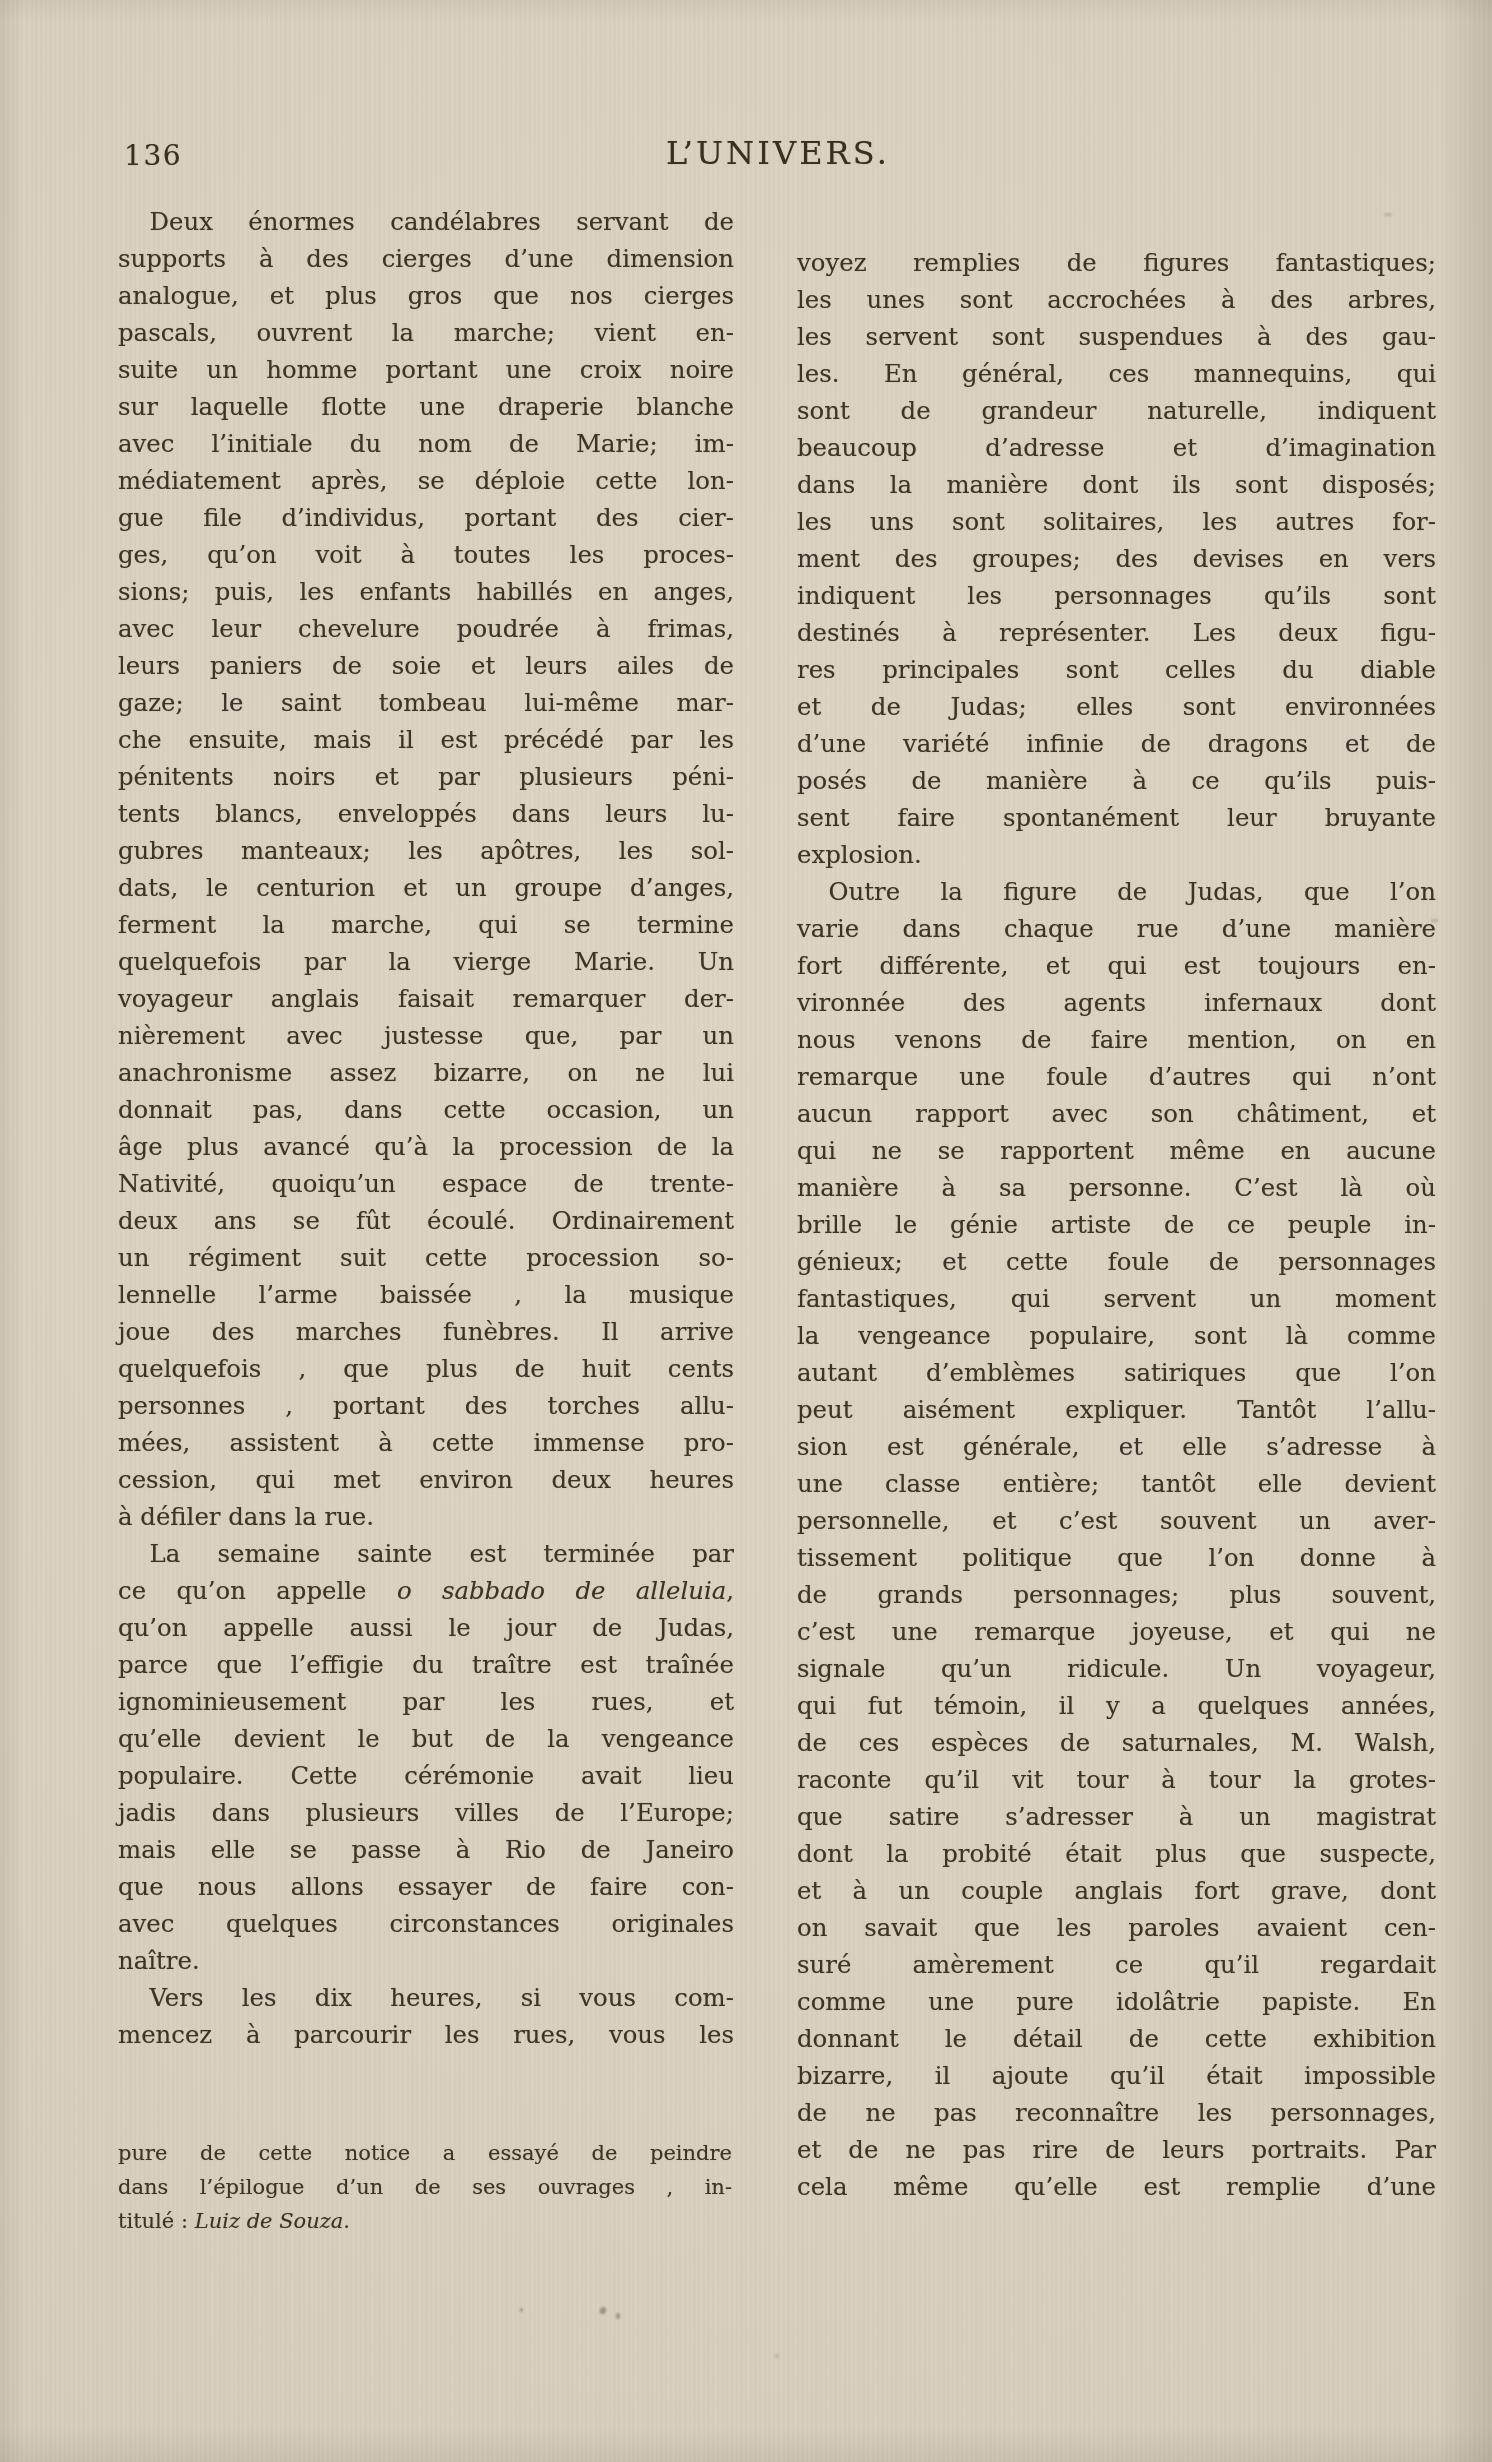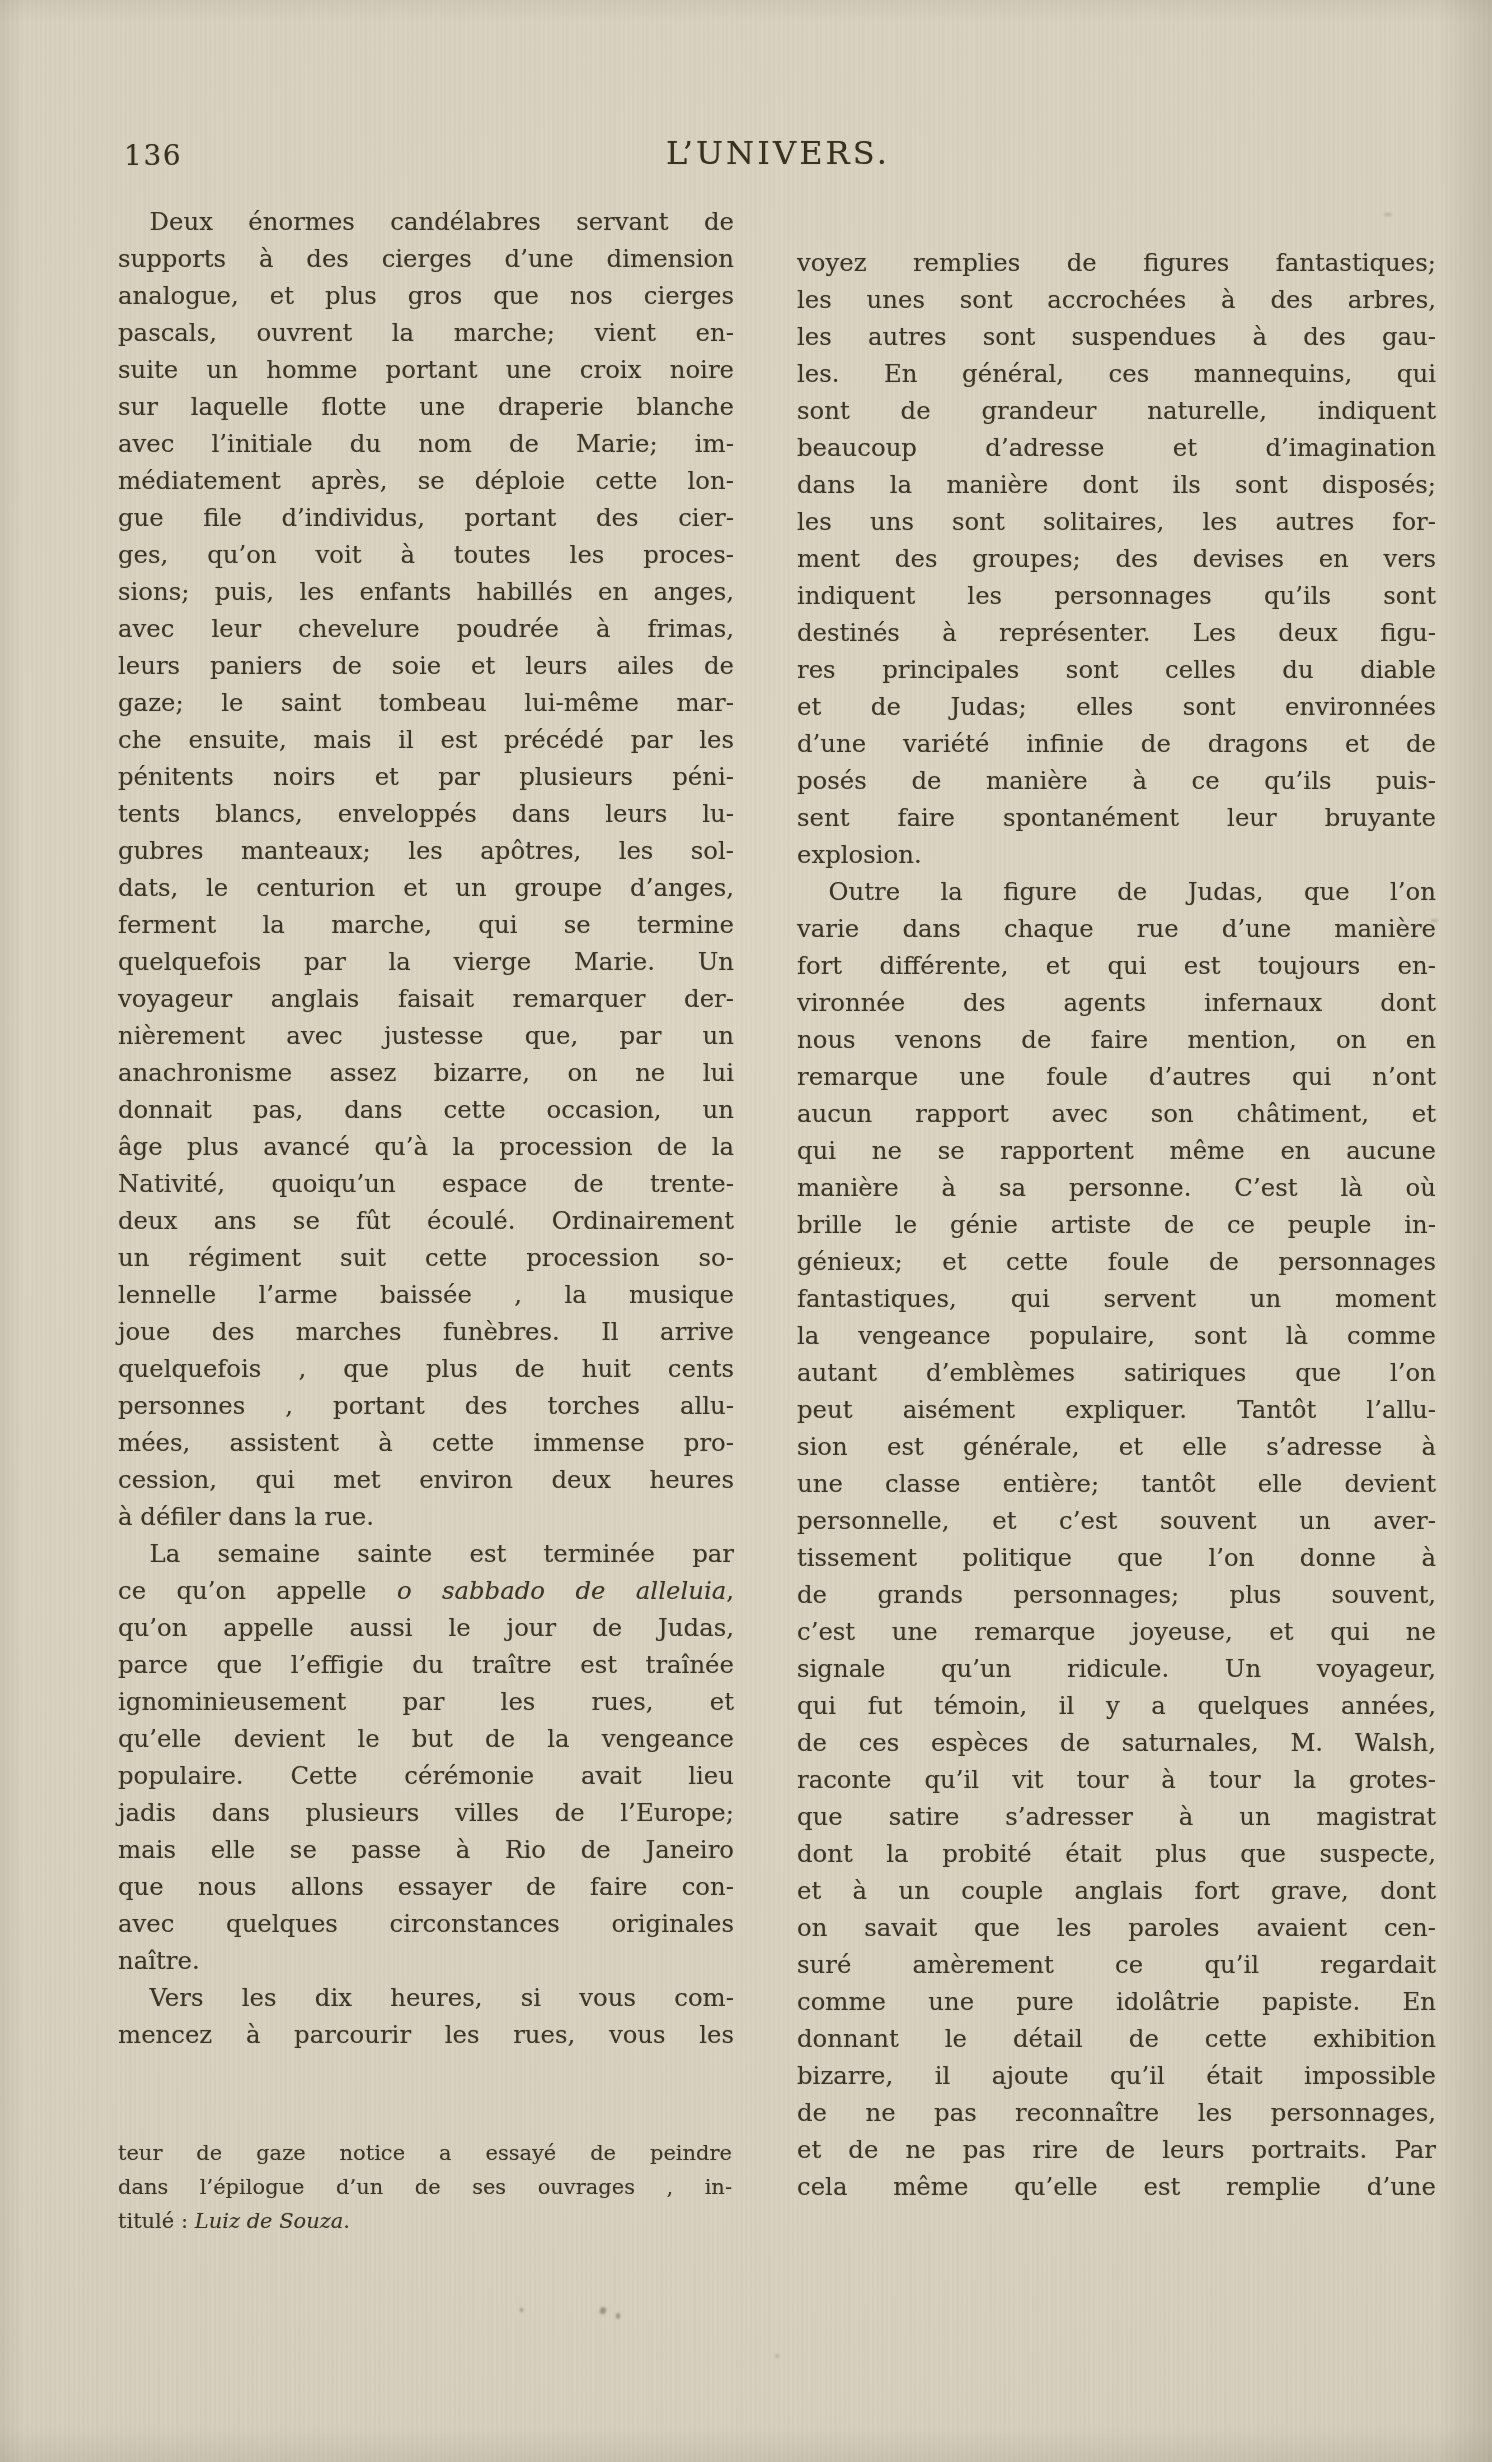--- a/index.html
+++ b/index.html
@@ -130,21 +130,21 @@
       <div class="line"><span>mais elle se passe à Rio de Janeiro</span></div>
       <div class="line"><span>que nous allons essayer de faire con-</span></div>
       <div class="line"><span>avec quelques circonstances originales</span></div>
       <div class="line no-just"><span>naître.</span></div>
       <div class="line indent"><span>Vers les dix heures, si vous com-</span></div>
       <div class="line"><span>mencez à parcourir les rues, vous les</span></div>
     </div>
   <div class="col right">
       <div class="line"><span>voyez remplies de figures fantastiques;</span></div>
       <div class="line"><span>les unes sont accrochées à des arbres,</span></div>
-      <div class="line"><span>les autres sont suspendues à des gau-</span></div>
+      <div class="line"><span>les servent sont suspendues à des gau-</span></div>
       <div class="line"><span>les. En général, ces mannequins, qui</span></div>
       <div class="line"><span>sont de grandeur naturelle, indiquent</span></div>
       <div class="line"><span>beaucoup d’adresse et d’imagination</span></div>
       <div class="line"><span>dans la manière dont ils sont disposés;</span></div>
       <div class="line"><span>les uns sont solitaires, les autres for-</span></div>
       <div class="line"><span>ment des groupes; des devises en vers</span></div>
       <div class="line"><span>indiquent les personnages qu’ils sont</span></div>
       <div class="line"><span>destinés à représenter. Les deux figu-</span></div>
       <div class="line"><span>res principales sont celles du diable</span></div>
       <div class="line"><span>et de Judas; elles sont environnées</span></div>
@@ -183,21 +183,21 @@
       <div class="line"><span>on savait que les paroles avaient cen-</span></div>
       <div class="line"><span>suré amèrement ce qu’il regardait</span></div>
       <div class="line"><span>comme une pure idolâtrie papiste. En</span></div>
       <div class="line"><span>donnant le détail de cette exhibition</span></div>
       <div class="line"><span>bizarre, il ajoute qu’il était impossible</span></div>
       <div class="line"><span>de ne pas reconnaître les personnages,</span></div>
       <div class="line"><span>et de ne pas rire de leurs portraits. Par</span></div>
       <div class="line"><span>cela même qu’elle est remplie d’une</span></div>
     </div>
   <div class="footnote">
-      <div class="line"><span>teur de gaze notice a essayé de peindre</span></div>
+      <div class="line"><span>pure de cette notice a essayé de peindre</span></div>
       <div class="line"><span>dans l’épilogue d’un de ses ouvrages , in-</span></div>
       <div class="line no-just"><span>titulé : </span><i>Luiz de Souza</i><span>.</span></div>
     </div>
 
   <div class="speck s1"></div>
   <div class="speck s2"></div>
   <div class="speck s3"></div>
   <div class="speck s4"></div>
   <div class="speck s5"></div>
   <div class="speck s6"></div>

